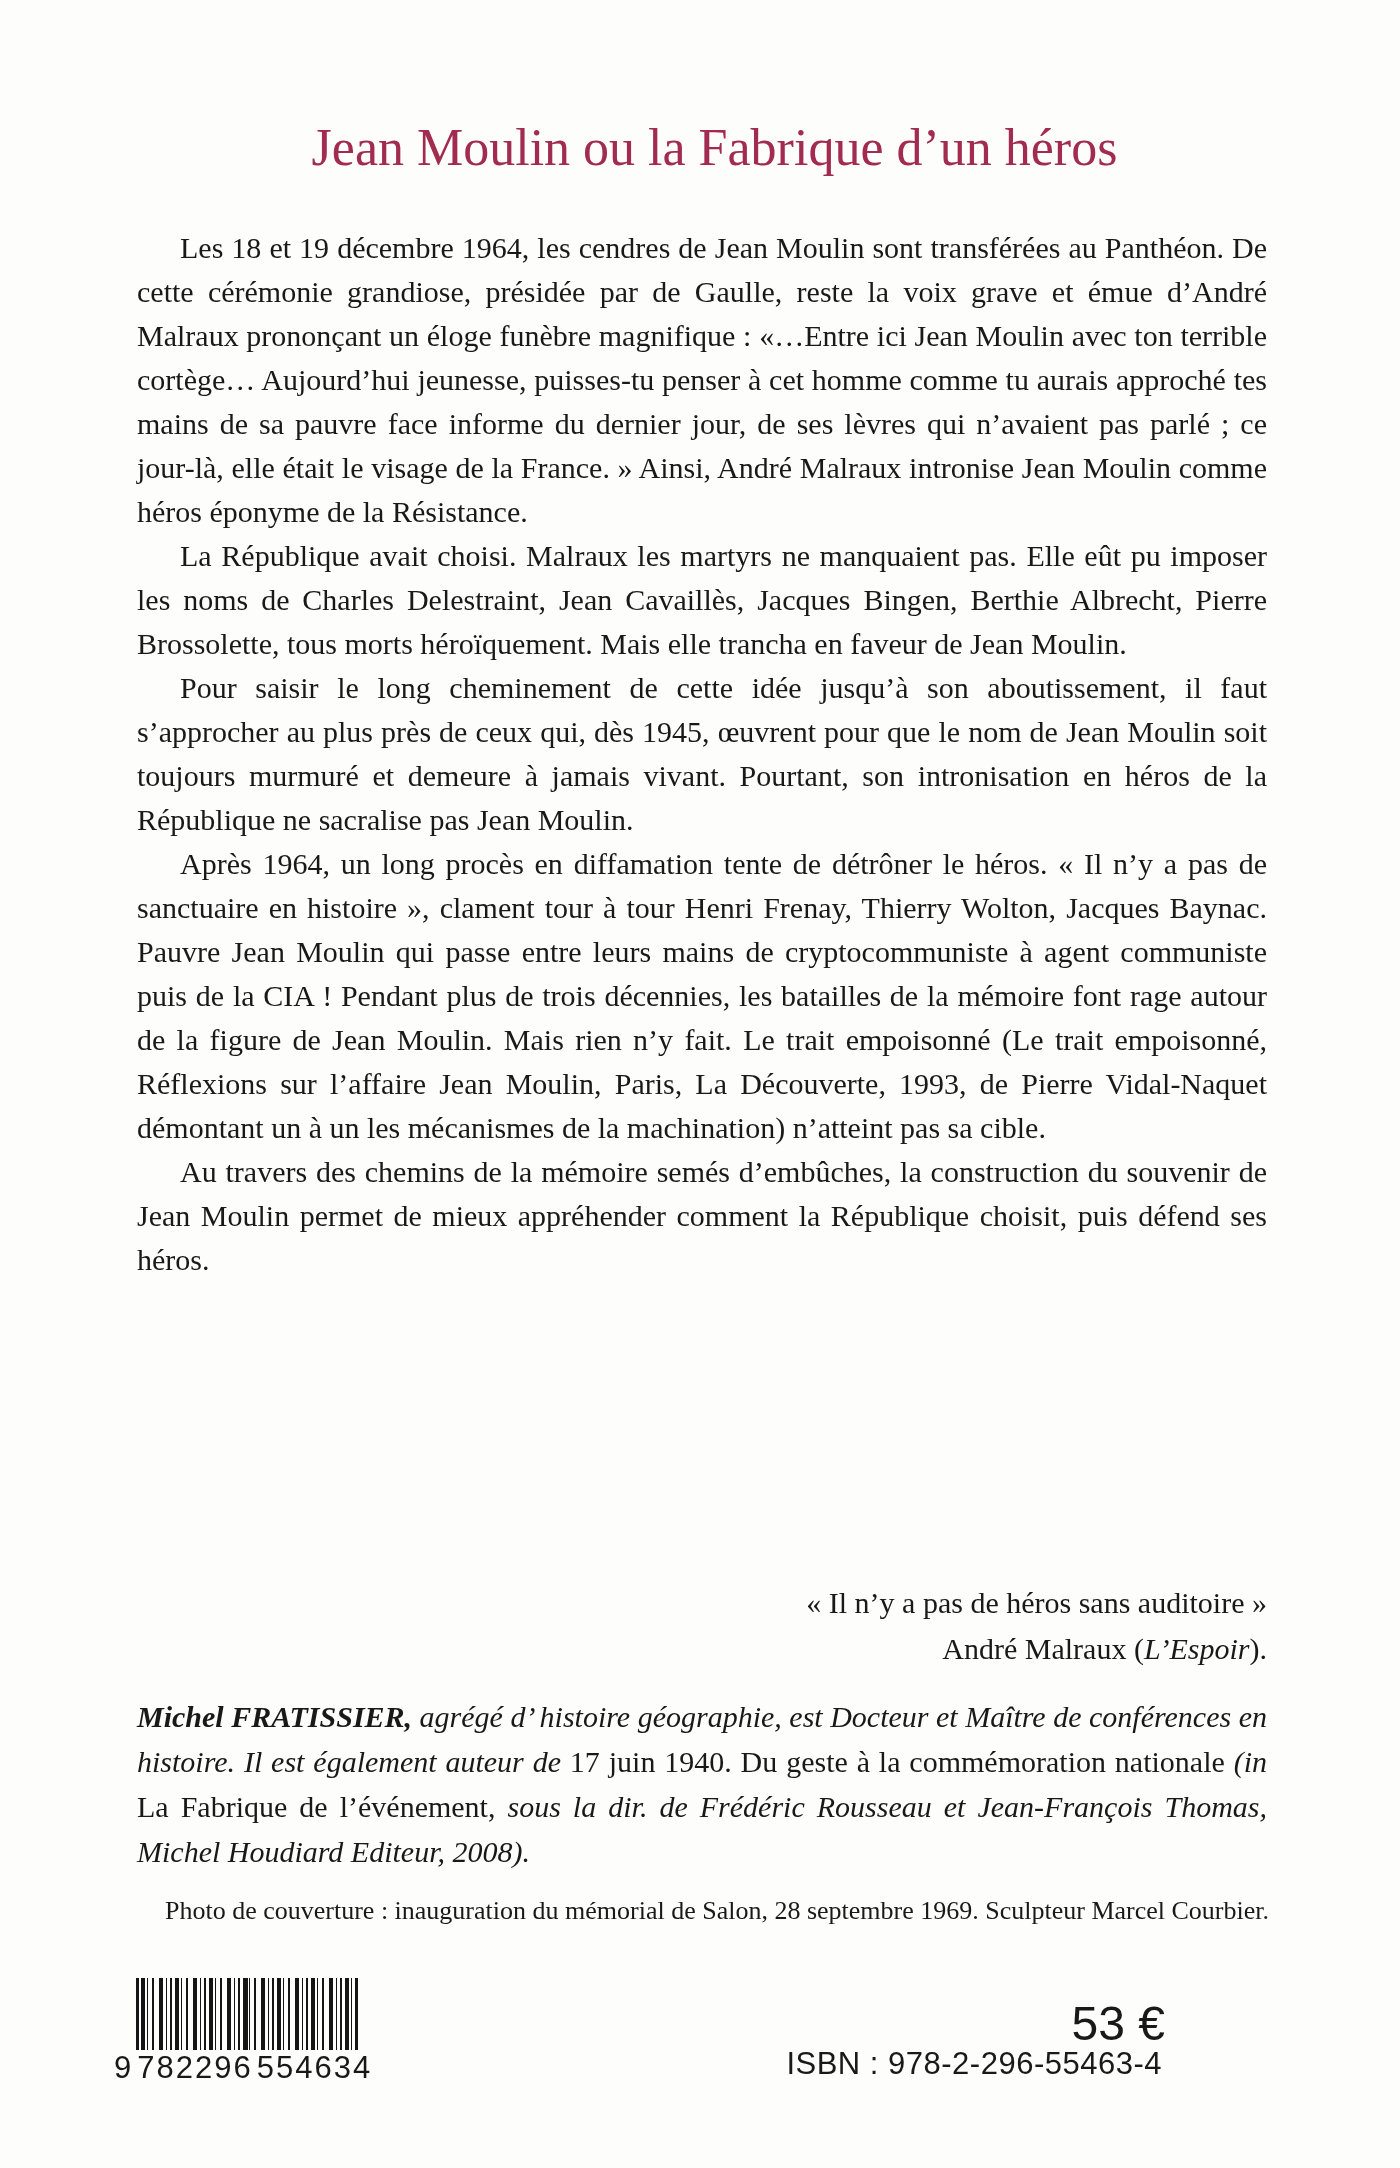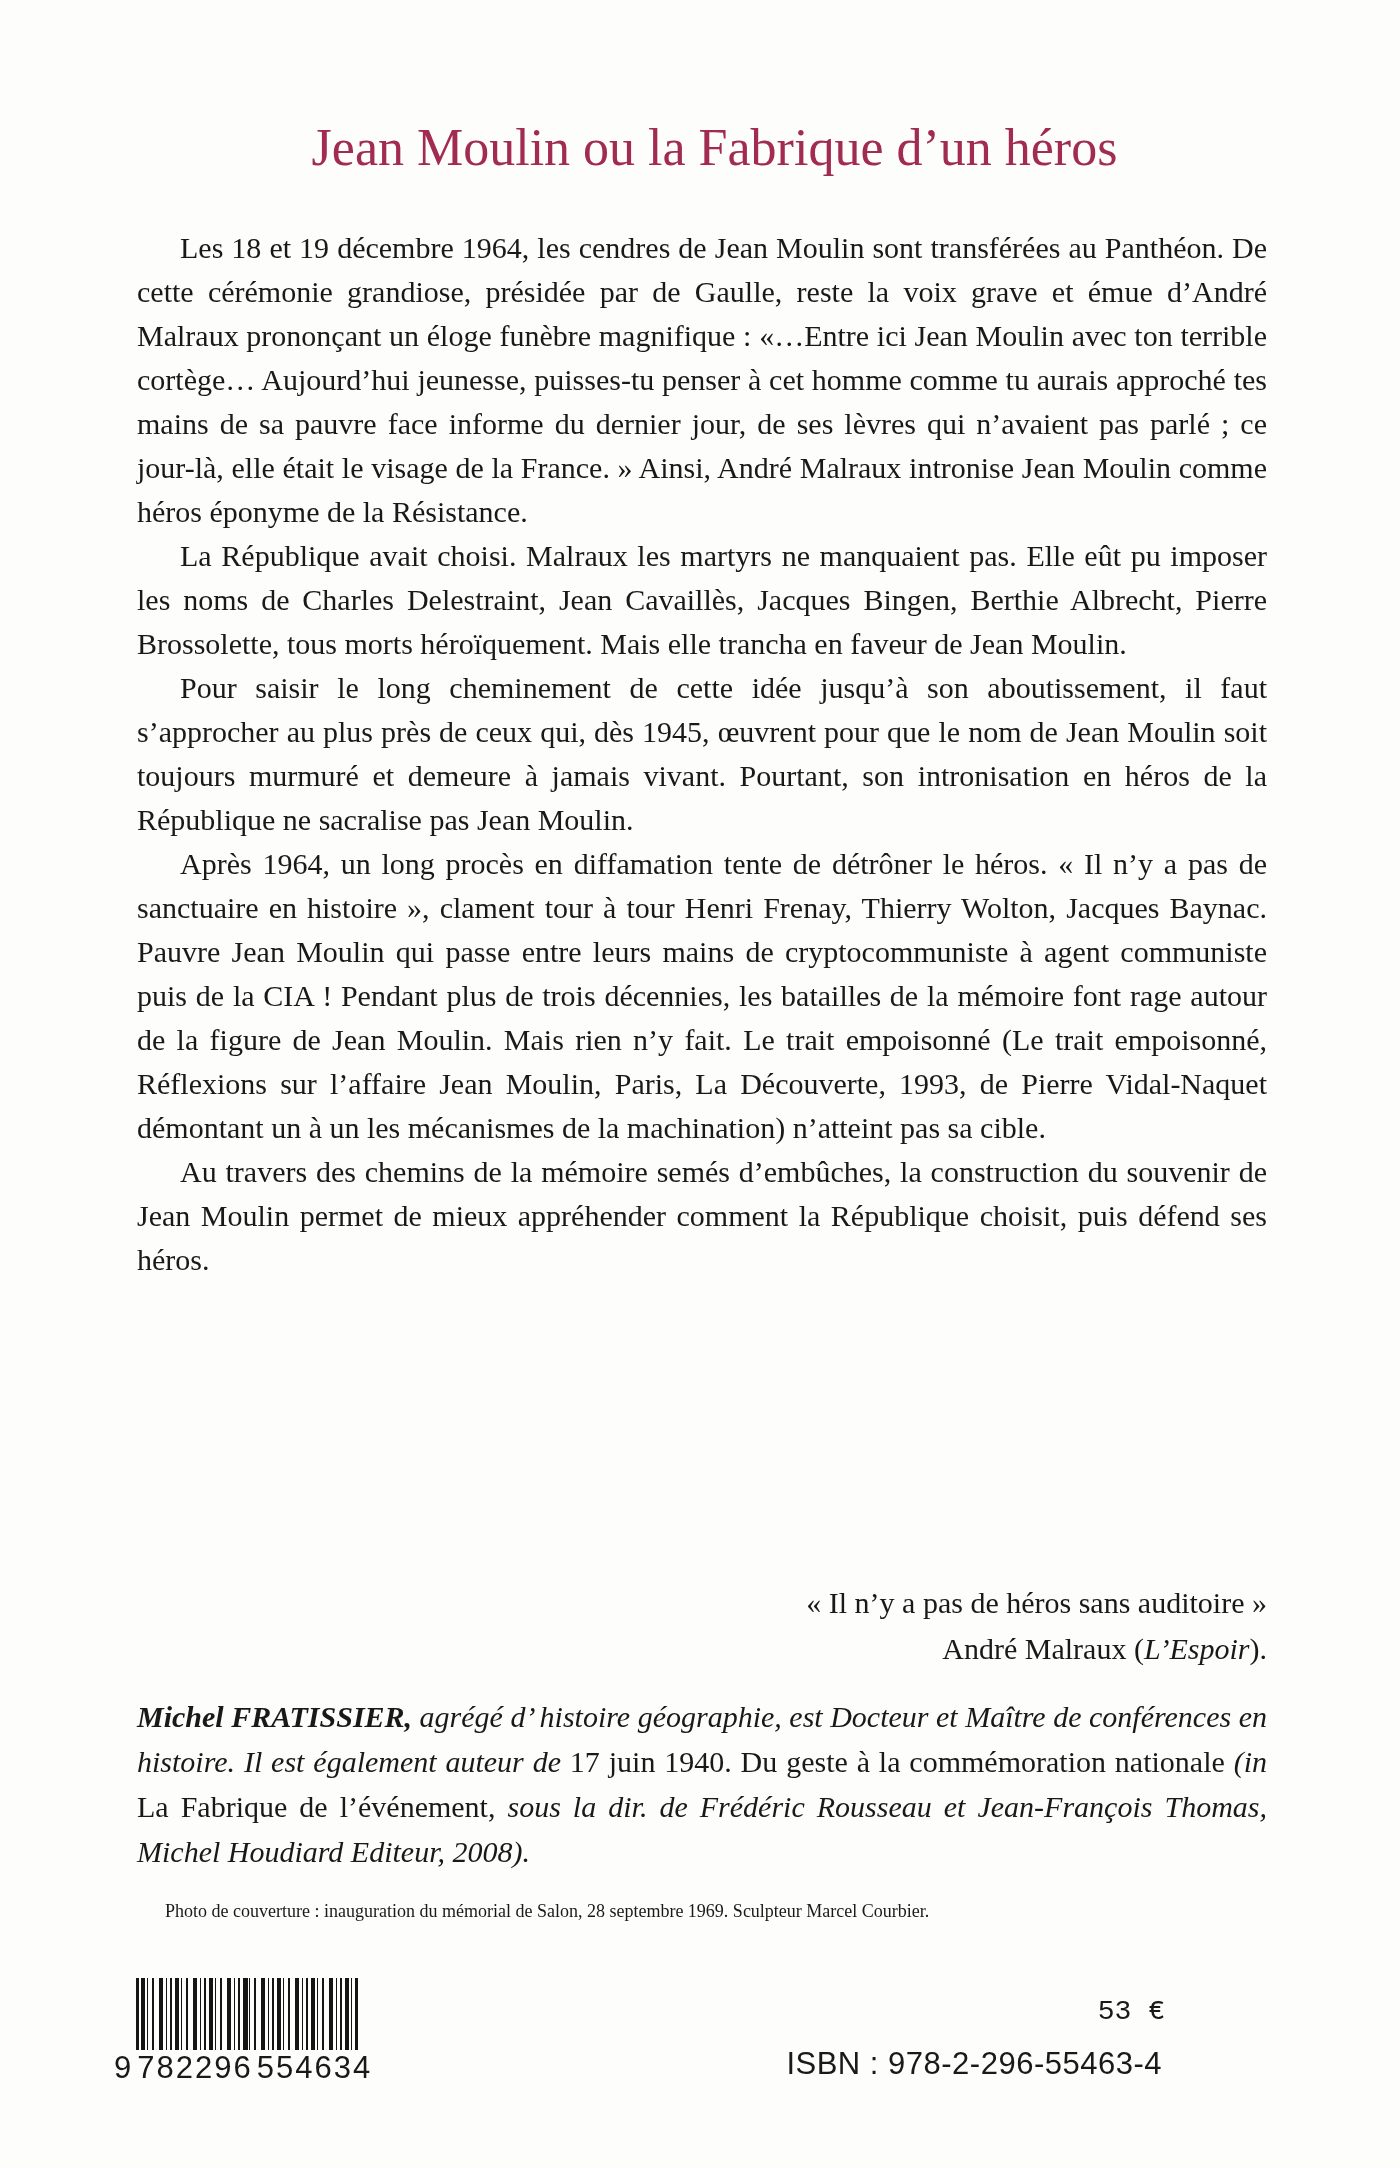--- a/index.html
+++ b/index.html
@@ -56,21 +56,21 @@
     line-height: 45px;
     text-align: justify;
   }
   .author-note .it { font-style: italic; }
   .author-note .name { font-style: italic; font-weight: 700; }
   .photo-credit {
     position: absolute;
     top: 1896px;
     left: 165px;
     width: 1110px;
-    font-size: 18px;
+    font-size: 26px;
     line-height: 30px;
   }
   
   .barcode {
     position: absolute;
     left: 112px;
     top: 1978px;
     width: 270px;
     height: 112px;
   }
@@ -102,22 +102,22 @@
     font-family: "Liberation Sans", "DejaVu Sans", sans-serif;
     font-size: 31px;
     letter-spacing: 2px;
     background: transparent;
   }
   .barcode-digits span { background: #fdfdfc; padding: 0 2px; }
   .price {
     position: absolute;
     top: 1996px;
     right: 235px;
-    font-size: 28px;
-    font-family: Liberation Mono, monospace;
+    font-size: 48px;
+    font-family: Liberation Sans, sans-serif;
     margin-left: 20px;
   }
   .isbn {
     position: absolute;
     top: 2046px;
     right: 238px;
     font-size: 31px;
     letter-spacing: 0.5px;
     font-family: "Liberation Sans", "DejaVu Sans", sans-serif;
   }

